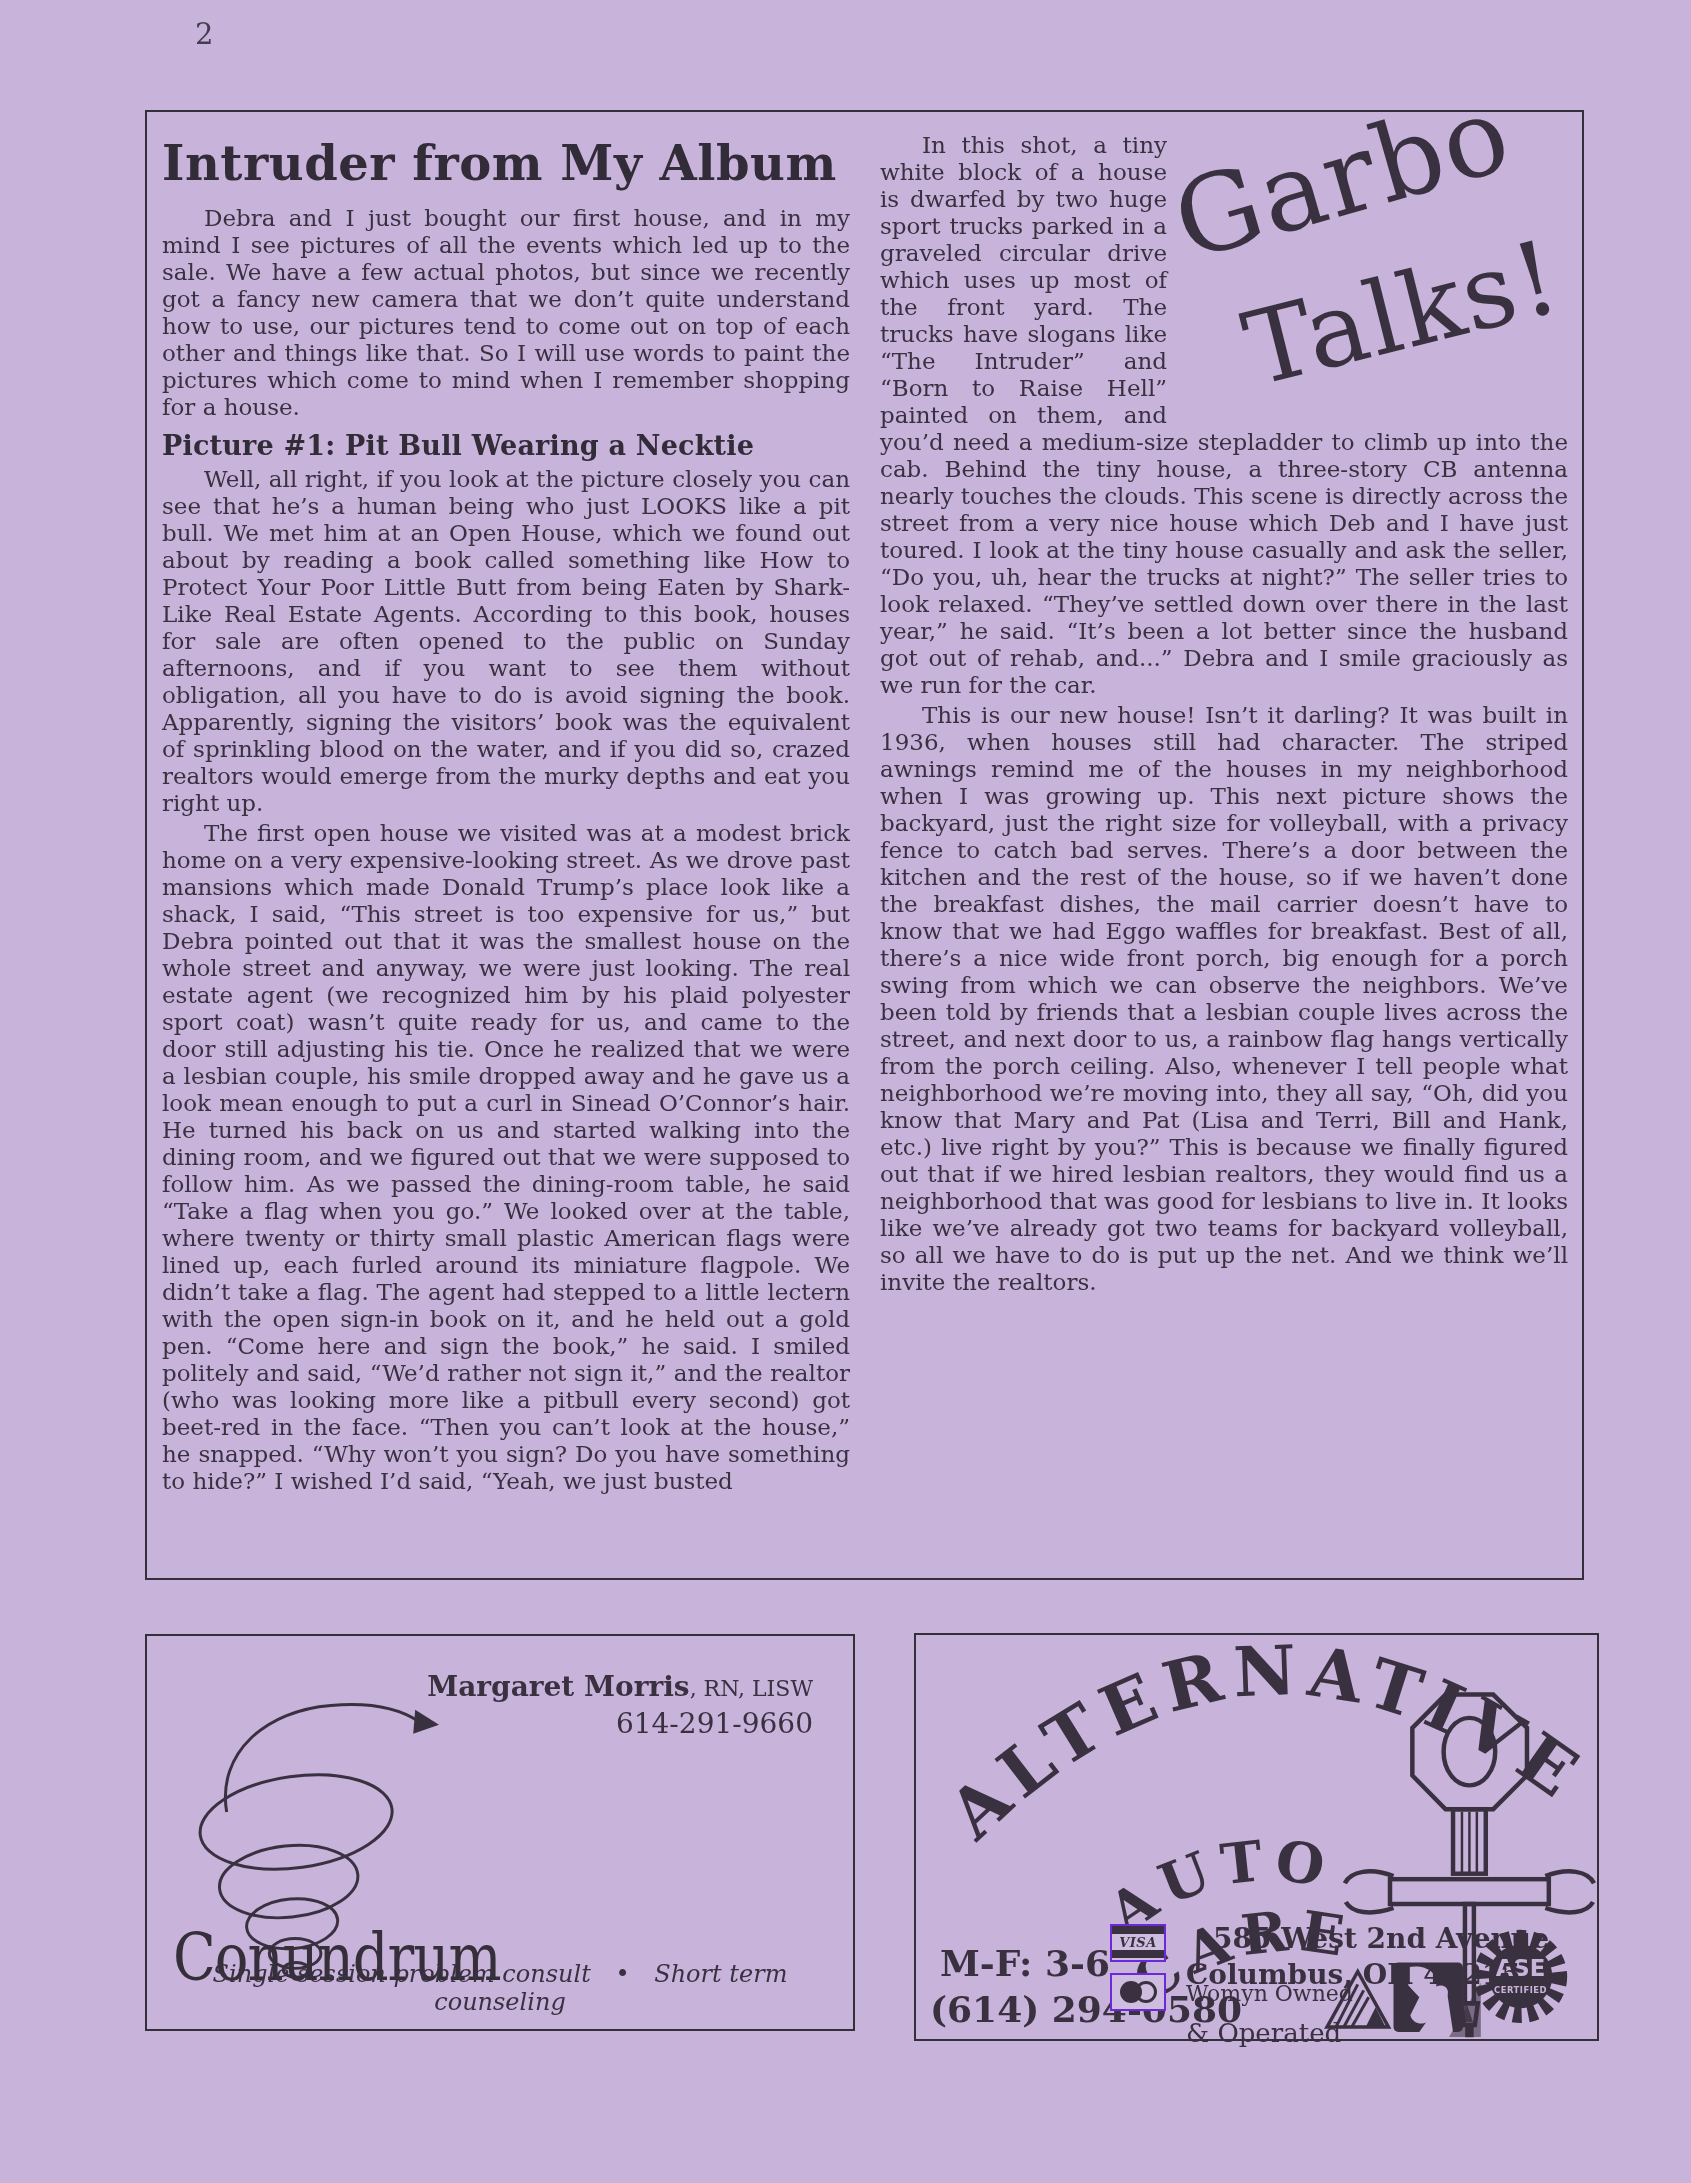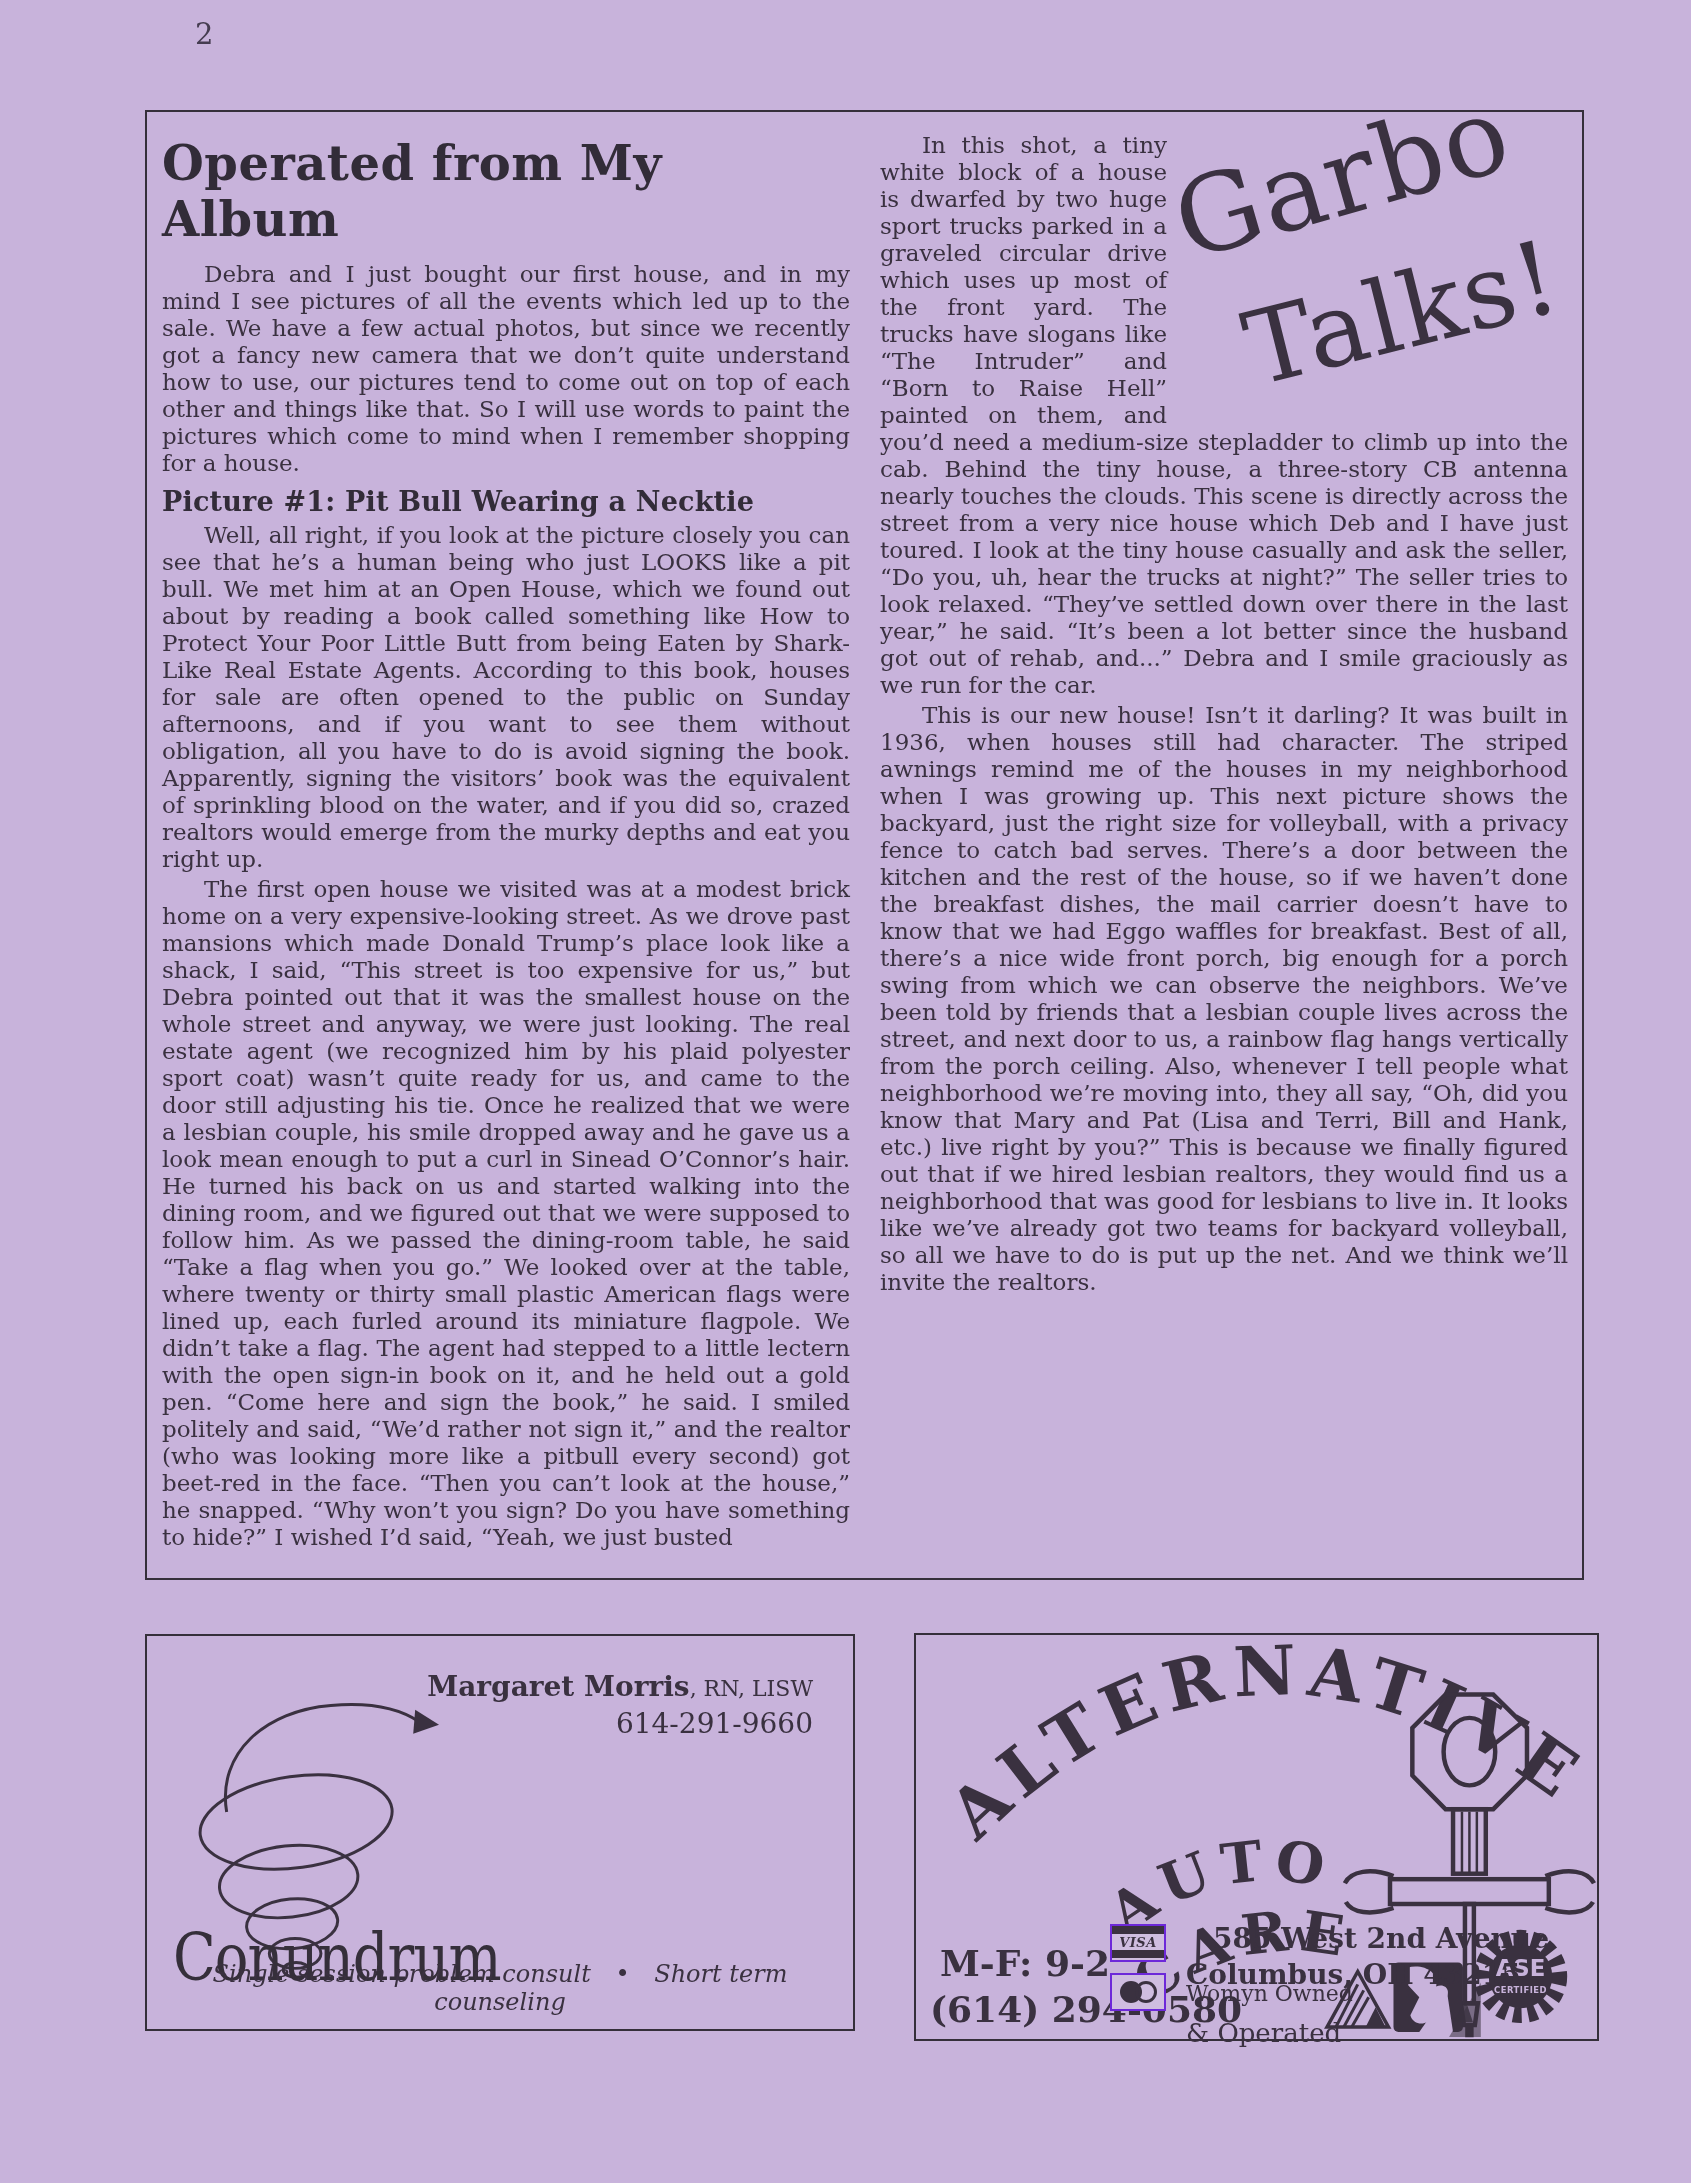--- a/index.html
+++ b/index.html
@@ -97,21 +97,21 @@
 <body>
 
 <div class="page">
 
   <div class="page-number">2</div>
 
   <section class="article-box">
     <div class="cols">
 
       <div class="col">
-        <h1 class="title">Operated from My Album</h1>
+        <h1 class="title">Intruder from My Album</h1>
         <p class="para indent">Debra and I just bought our first house, and in my mind I see pictures of all the events which led up to the sale. We have a few actual photos, but since we recently got a fancy new camera that we don’t quite understand how to use, our pictures tend to come out on top of each other and things like that. So I will use words to paint the pictures which come to mind when I remember shopping for a house.</p>
         <h2 class="heading">Picture #1: Pit Bull Wearing a Necktie</h2>
         <p class="para indent">Well, all right, if you look at the picture closely you can see that he’s a human being who just LOOKS like a pit bull. We met him at an Open House, which we found out about by reading a book called something like How to Protect Your Poor Little Butt from being Eaten by Shark-Like Real Estate Agents. According to this book, houses for sale are often opened to the public on Sunday afternoons, and if you want to see them without obligation, all you have to do is avoid signing the book. Apparently, signing the visitors’ book was the equivalent of sprinkling blood on the water, and if you did so, crazed realtors would emerge from the murky depths and eat you right up.</p>
         <p class="para indent">The first open house we visited was at a modest brick home on a very expensive-looking street. As we drove past mansions which made Donald Trump’s place look like a shack, I said, “This street is too expensive for us,” but Debra pointed out that it was the smallest house on the whole street and anyway, we were just looking. The real estate agent (we recognized him by his plaid polyester sport coat) wasn’t quite ready for us, and came to the door still adjusting his tie. Once he realized that we were a lesbian couple, his smile dropped away and he gave us a look mean enough to put a curl in Sinead O’Connor’s hair. He turned his back on us and started walking into the dining room, and we figured out that we were supposed to follow him. As we passed the dining-room table, he said “Take a flag when you go.” We looked over at the table, where twenty or thirty small plastic American flags were lined up, each furled around its miniature flagpole. We didn’t take a flag. The agent had stepped to a little lectern with the open sign-in book on it, and he held out a gold pen. “Come here and sign the book,” he said. I smiled politely and said, “We’d rather not sign it,” and the realtor (who was looking more like a pitbull every second) got beet-red in the face. “Then you can’t look at the house,” he snapped. “Why won’t you sign? Do you have something to hide?” I wished I’d said, “Yeah, we just busted</p>
       </div>
 
       <div class="col">
         <div class="garbo-float">
           <svg width="387" height="278" viewBox="0 0 780 560">
             <text class="garbo-word" x="14" y="258" font-size="215" transform="rotate(-16 14 258)">Garbo</text>
@@ -200,21 +200,21 @@
       </g>
 
       <g transform="translate(1218,688)">
         <circle r="78" fill="none" stroke="#3a3140" stroke-width="32" stroke-dasharray="17 13"></circle>
         <circle r="64" fill="#3a3140"></circle>
         <text y="0" text-anchor="middle" fill="#c8b3db" font-size="46" font-weight="bold" font-family="DejaVu Sans, sans-serif">ASE</text>
         <text y="34" text-anchor="middle" fill="#c8b3db" font-size="17" font-weight="bold" letter-spacing="1" font-family="DejaVu Sans, sans-serif">CERTIFIED</text>
       </g>
     </svg>
 
-    <div class="ac-hours">M-F: 9-2</div>
+    <div class="ac-hours">M-F: 3-6</div>
     <div class="ac-phone">(614) 294-0580</div>
     <div class="ac-addr1">585 West 2nd Avenue</div>
     <div class="ac-addr2">Columbus, OH 43215</div>
     <div class="ac-own1">Womyn Owned</div>
     <div class="ac-own2">&amp; Operated</div>
 
     <div class="card visa">
       <div class="band"></div>
       <div class="mid">
           <span>VISA</span>

